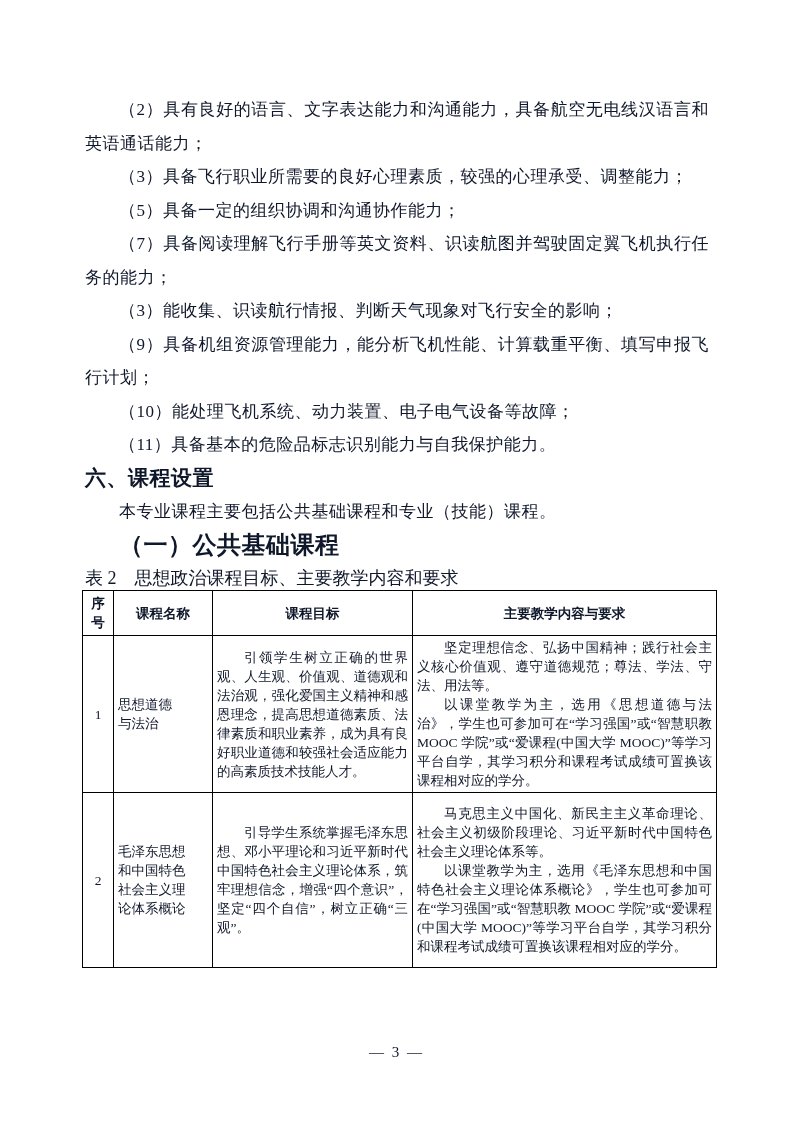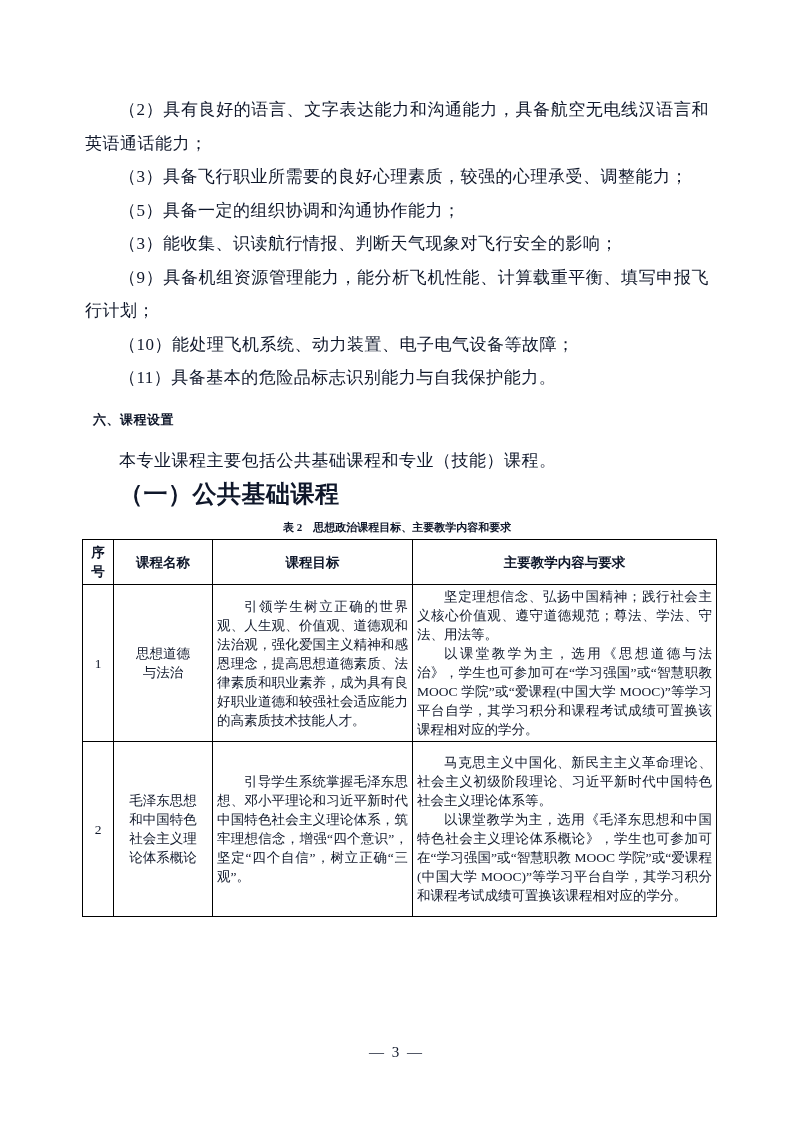--- a/index.html
+++ b/index.html
@@ -21,39 +21,39 @@
   }
   .para {
     margin: 0;
     font-size: 17px;
     line-height: 33.5px;
     text-indent: 34px;
     text-align: justify;
     letter-spacing: 0.5px;
   }
   .h-section {
-    margin: 8px;
-    font-size: 13px;
+    margin: 0;
+    font-size: 21px;
     font-weight: bold;
     line-height: 33.5px;
     letter-spacing: 0.5px;
   }
   .h-subsection {
     margin: 0;
     font-size: 24px;
     font-weight: bold;
     line-height: 33.5px;
     text-indent: 34px;
     letter-spacing: 0.5px;
   }
   .table-caption {
     margin: 6px 0 2px 0;
-    font-size: 11px;
-    font-weight: bold;
-    text-align: center;
+    font-size: 18px;
+    font-weight: normal;
+    text-align: left;
     line-height: 20px;
   }
   table.course-table {
     border-collapse: collapse;
     table-layout: fixed;
     width: 634px;
     margin-left: -3px;
   }
   table.course-table th,
   table.course-table td {
@@ -63,21 +63,21 @@
     vertical-align: middle;
     padding: 2px 4px;
   }
   th.col-header {
     font-weight: bold;
     text-align: center;
     white-space: pre-line;
     height: 40px;
   }
   td.c-no { text-align: center; }
-  td.c-name { text-align: center; white-space: pre-line; }
+  td.c-name { white-space: pre-line; }
   td.c-goal, td.c-content { padding: 4px 6px; }
   td.c-goal p, td.c-content p {
     margin: 0;
     text-indent: 27px;
     text-align: justify;
   }
   tr.row-1 { height: 151px; }
   tr.row-2 { height: 175px; }
   .page-number {
     position: absolute;
@@ -91,20 +91,21 @@
 </style>
 </head>
 <body>
 
 <div class="page">
   <div class="content">
 
     <p class="para">（2）具有良好的语言、文字表达能力和沟通能力，具备航空无电线汉语言和英语通话能力；</p>
     <p class="para">（3）具备飞行职业所需要的良好心理素质，较强的心理承受、调整能力；</p>
     <p class="para">（5）具备一定的组织协调和沟通协作能力；</p>
+    <p class="para">（7）具备阅读理解飞行手册等英文资料、识读航图并驾驶固定翼飞机执行任务的能力；</p>
     <p class="para">（3）能收集、识读航行情报、判断天气现象对飞行安全的影响；</p>
     <p class="para">（9）具备机组资源管理能力，能分析飞机性能、计算载重平衡、填写申报飞行计划；</p>
     <p class="para">（10）能处理飞机系统、动力装置、电子电气设备等故障；</p>
     <p class="para">（11）具备基本的危险品标志识别能力与自我保护能力。</p>
 
     <h2 class="h-section">六、课程设置</h2>
     <p class="para">本专业课程主要包括公共基础课程和专业（技能）课程。</p>
     <h3 class="h-subsection">（一）公共基础课程</h3>
 
     <div class="table-caption">表 2　思想政治课程目标、主要教学内容和要求</div>

